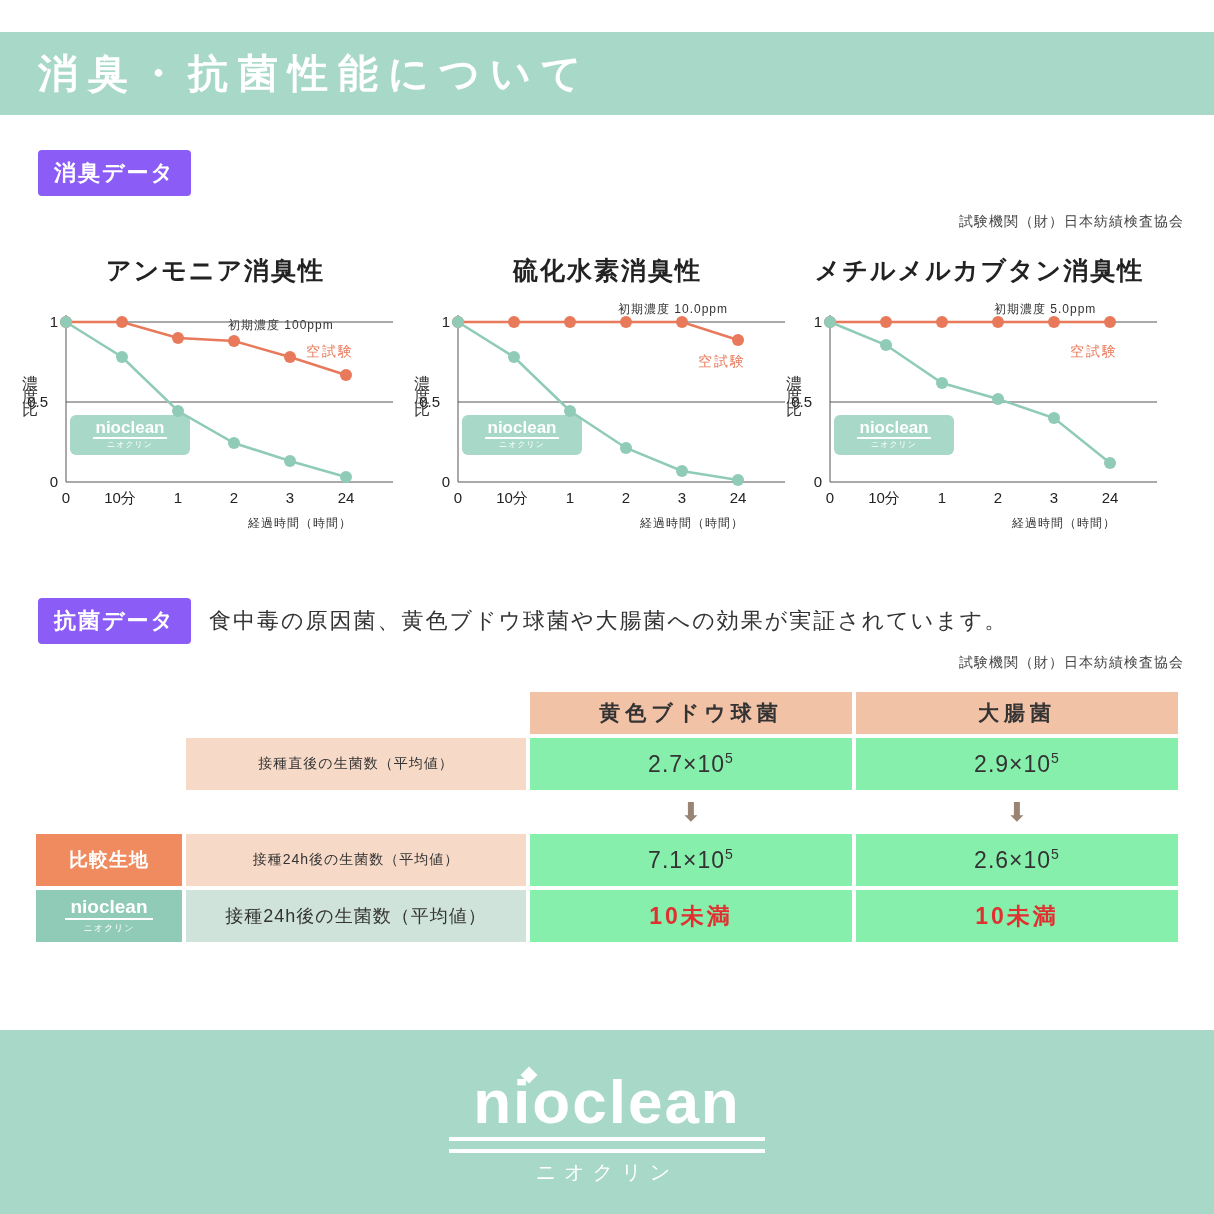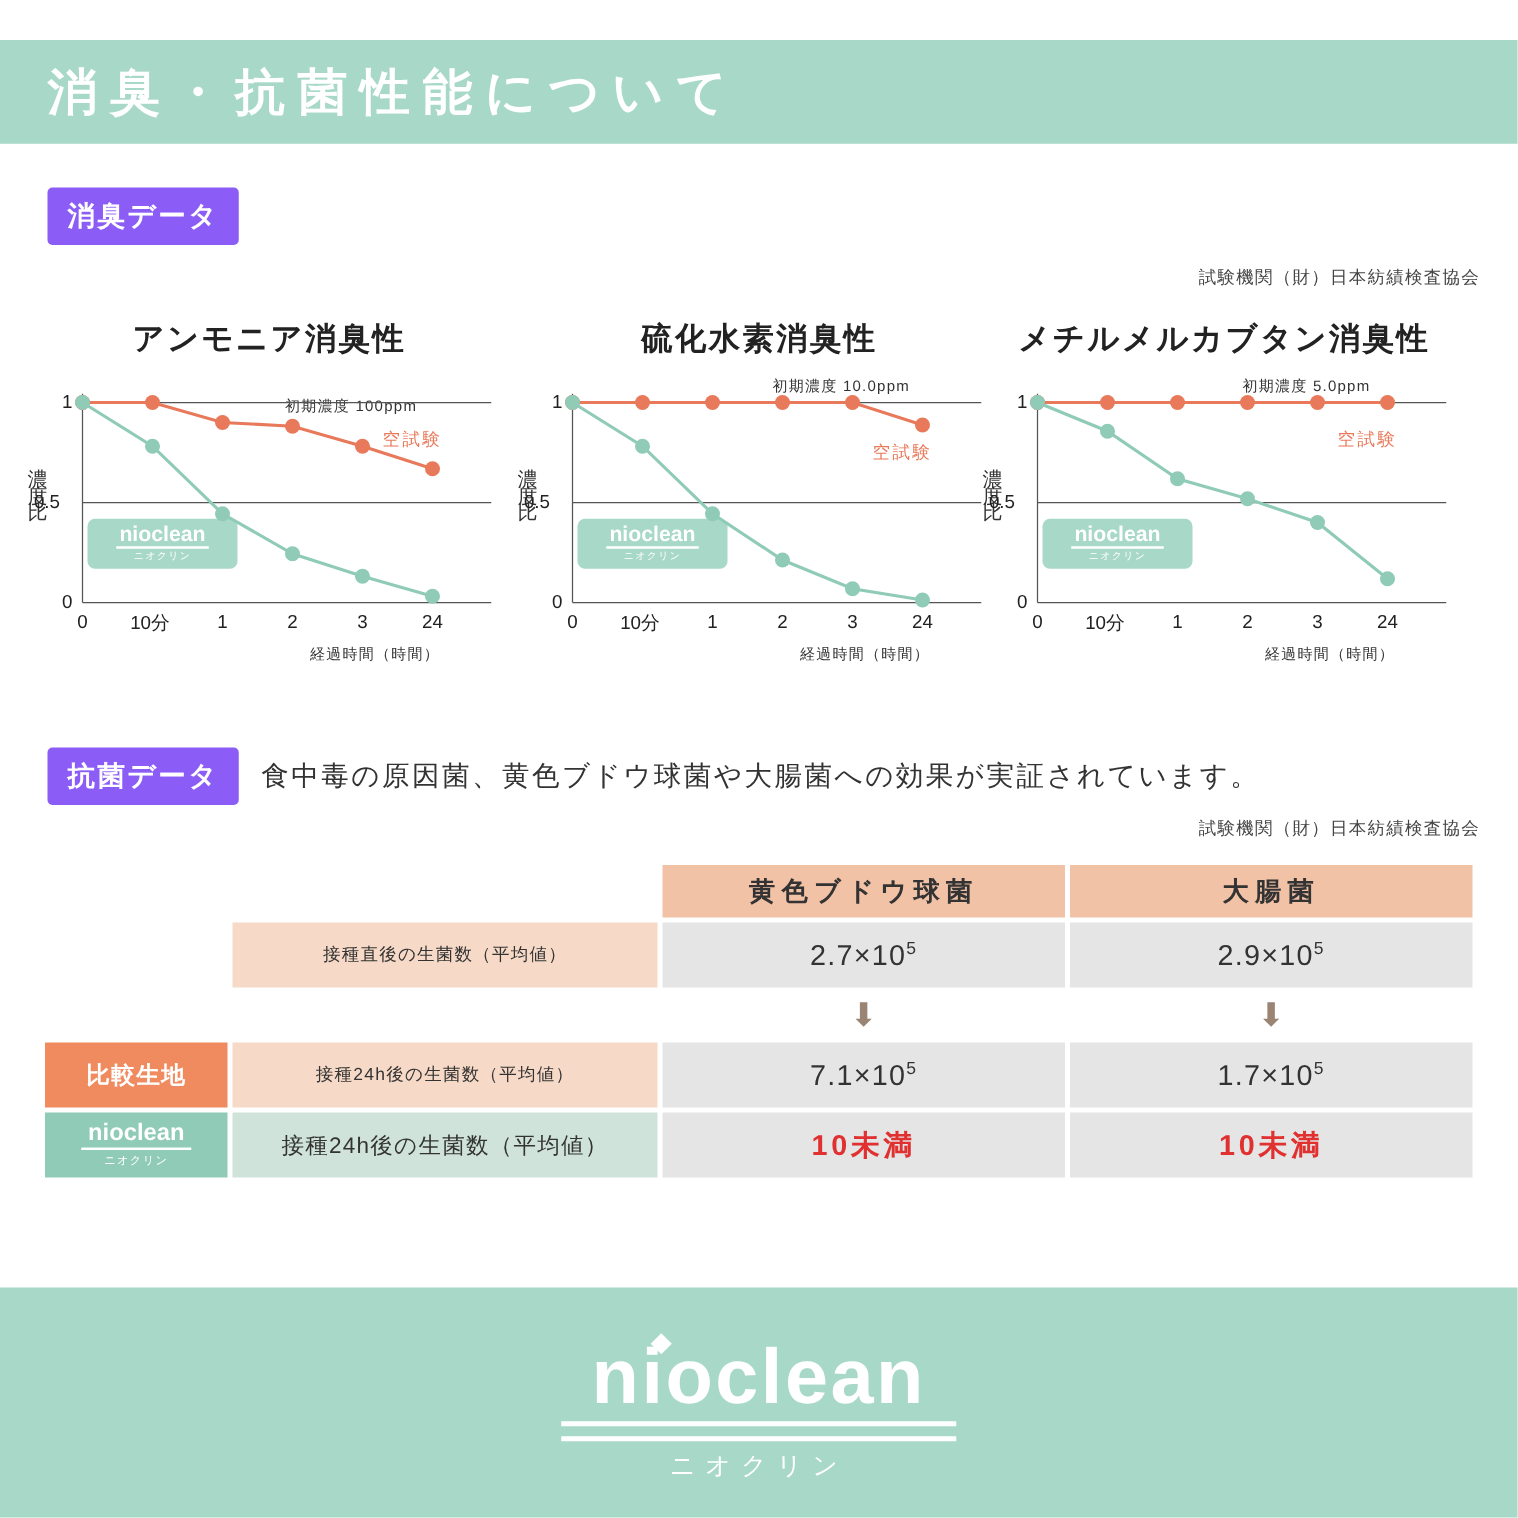--- a/index.html
+++ b/index.html
@@ -86,21 +86,21 @@
     background:#ef8b5f; color:#ffffff; font-size:19px; font-weight:bold;
     text-align:center; height:52px; letter-spacing:1px;
   }
   .sidelabel-green {
     background:#8fcbb6; color:#ffffff; text-align:center; height:52px;
   }
   .sidelabel-green .lg1 { font-size:19px; font-weight:bold; line-height:19px; }
   .sidelabel-green .lg2 { font-size:9px; letter-spacing:1px; }
   .sidelabel-green .bar { width:88px; height:2px; background:#fff; margin:2px auto; }
   .val-cell {
-    background:#e5e5e5; color:#333; font-size:23px; text-align:center; height:52px;
+    background:#86efac; color:#333; font-size:23px; text-align:center; height:52px;
     letter-spacing:1px;
   }
   .val-cell sup { font-size:14px; }
   .val-red { color:#e03030; font-weight:bold; letter-spacing:3px; }
   .arrow-cell { height:36px; text-align:center; }
   .arrow { display:inline-block; color:#9a8574; font-size:26px; line-height:30px; }
   .spacer-cell { background:transparent; }
   
   .footer {
     position:absolute; left:0; bottom:0; width:1214px; height:184px;
@@ -304,21 +304,21 @@
         <span class="arrow">⬇</span>
       </td>
     </tr>
     <tr>
       <td class="sidelabel-orange">比較生地</td>
       <td class="rowlabel">接種24h後の生菌数（平均値）</td>
       <td class="val-cell">
         <span>7.1×10</span><sup>5</sup>
       </td>
       <td class="val-cell">
-        <span>1.7×10</span><sup>5</sup>
+        <span>2.6×10</span><sup>5</sup>
       </td>
     </tr>
     <tr>
       <td class="sidelabel-green">
         <div class="lg1">nioclean</div>
         <div class="bar"></div>
         <div class="lg2">ニオクリン</div>
       </td>
       <td class="rowlabel-grey">接種24h後の生菌数（平均値）</td>
       <td class="val-cell val-red">10未満</td>

